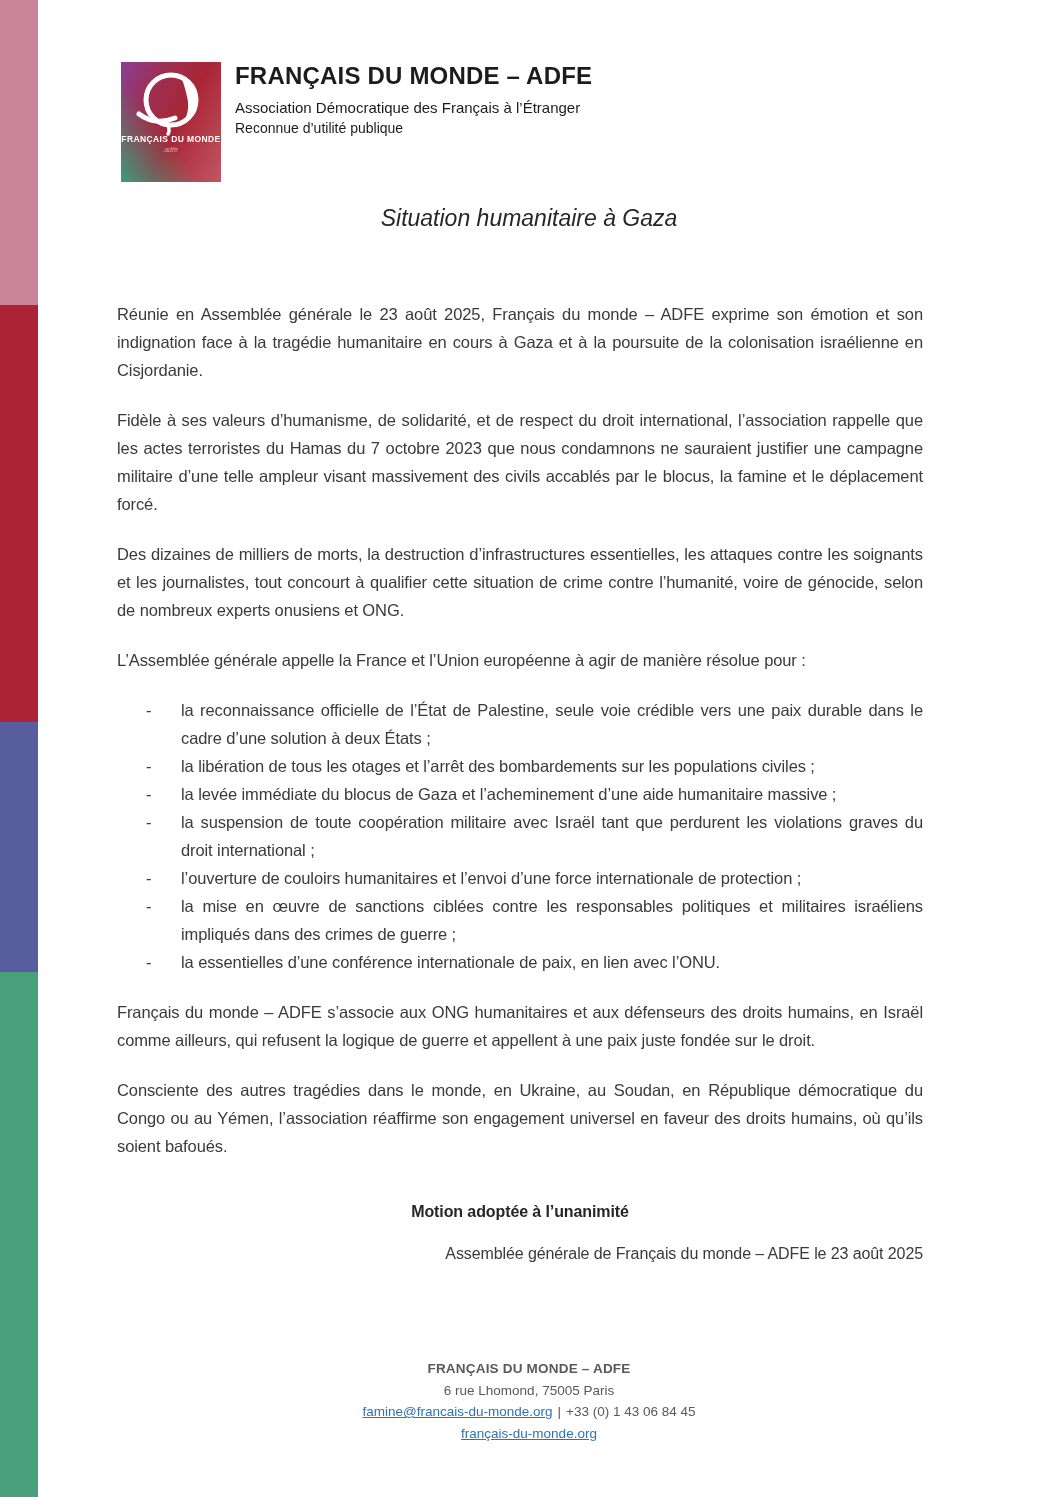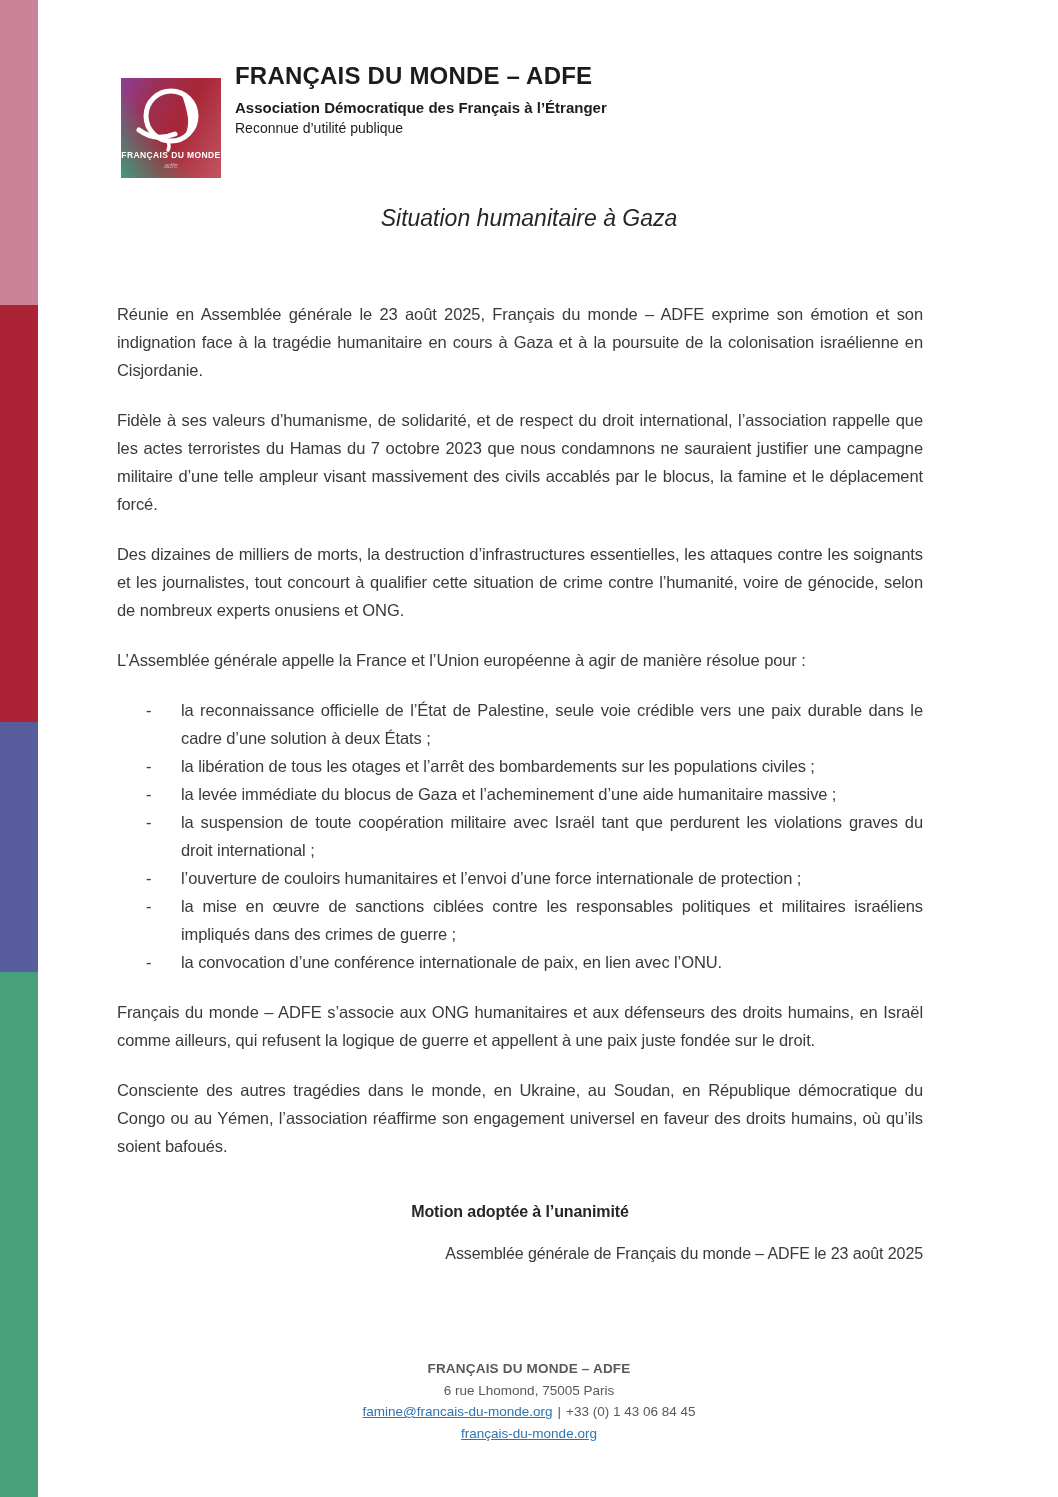--- a/index.html
+++ b/index.html
@@ -16,41 +16,41 @@
   
   .stripe{position:absolute;left:0;top:0;width:38px;height:1497px;}
   .stripe .seg{position:absolute;left:0;width:38px;}
   .seg-pink {top:0;height:305px;background:var(--stripe-pink,#c9849a);}
   .seg-red  {top:305px;height:417px;background:var(--stripe-red,#ab2334);}
   .seg-blue {top:722px;height:250px;background:var(--stripe-blue,#575d9d);}
   .seg-green{top:972px;height:525px;background:var(--stripe-green,#48a07a);}
 
   
   .logo{
-    position:absolute;left:121px;top:78px;width:100px;height:100px;
+    position:absolute;left:121px;top:62px;width:100px;height:120px;
     background:
       linear-gradient(52deg, rgba(58,160,128,.95) 0%, rgba(58,160,128,0) 42%),
       linear-gradient(118deg, #8a3f96 0%, #9d2f52 28%, #a82636 55%, #c25663 100%);
   }
   .logo svg{position:absolute;left:0;top:0;}
   .logo-text{
     position:absolute;left:0;right:0;top:72px;
     text-align:center;color:#fff;font-weight:bold;
     font-size:8.5px;letter-spacing:.4px;white-space:nowrap;
   }
   .logo-subtext{
     position:absolute;left:0;right:0;top:84px;
     text-align:center;color:rgba(255,255,255,.55);
     font-size:7px;font-style:italic;
   }
 
   
   .org-block{position:absolute;left:235px;top:62px;color:#1c1c1c;}
   .org-name{font-size:24px;font-weight:bold;letter-spacing:.2px;margin:0;}
-  .org-subtitle{font-size:15px;font-weight:bold;margin-top:9px;}
+  .org-subtitle{font-size:15px;font-weight:normal;margin-top:9px;}
   .org-status{font-size:14px;margin-top:4px;}
 
   
   .doc-title{
     position:absolute;left:126px;top:205px;width:806px;
     text-align:center;font-size:23px;font-weight:normal;font-style:italic;
     color:#262626;
   }
 
   
@@ -116,21 +116,21 @@
     <p>Des dizaines de milliers de morts, la destruction d’infrastructures essentielles, les attaques contre les soignants et les journalistes, tout concourt à qualifier cette situation de crime contre l’humanité, voire de génocide, selon de nombreux experts onusiens et ONG.</p>
     <p>L’Assemblée générale appelle la France et l’Union européenne à agir de manière résolue pour&nbsp;:</p>
 
     <ul class="demands">
       <li>la reconnaissance officielle de l’État de Palestine, seule voie crédible vers une paix durable dans le cadre d’une solution à deux États&nbsp;;</li>
       <li>la libération de tous les otages et l’arrêt des bombardements sur les populations civiles&nbsp;;</li>
       <li>la levée immédiate du blocus de Gaza et l’acheminement d’une aide humanitaire massive&nbsp;;</li>
       <li>la suspension de toute coopération militaire avec Israël tant que perdurent les violations graves du droit international&nbsp;;</li>
       <li>l’ouverture de couloirs humanitaires et l’envoi d’une force internationale de protection&nbsp;;</li>
       <li>la mise en œuvre de sanctions ciblées contre les responsables politiques et militaires israéliens impliqués dans des crimes de guerre&nbsp;;</li>
-      <li>la convocation d’une conférence internationale de paix, en lien avec l’ONU.</li>
+      <li>la essentielles d’une conférence internationale de paix, en lien avec l’ONU.</li>
     </ul>
 
     <p>Français du monde – ADFE s’associe aux ONG humanitaires et aux défenseurs des droits humains, en Israël comme ailleurs, qui refusent la logique de guerre et appellent à une paix juste fondée sur le droit.</p>
     <p>Consciente des autres tragédies dans le monde, en Ukraine, au Soudan, en République démocratique du Congo ou au Yémen, l’association réaffirme son engagement universel en faveur des droits humains, où qu’ils soient bafoués.</p>
 
     <div class="adoption">
       <div class="adoption-bold">Motion adoptée à l’unanimité</div>
       <div class="adoption-line">Assemblée générale de Français du monde – ADFE le 23 août 2025</div>
     </div>
   </div>

